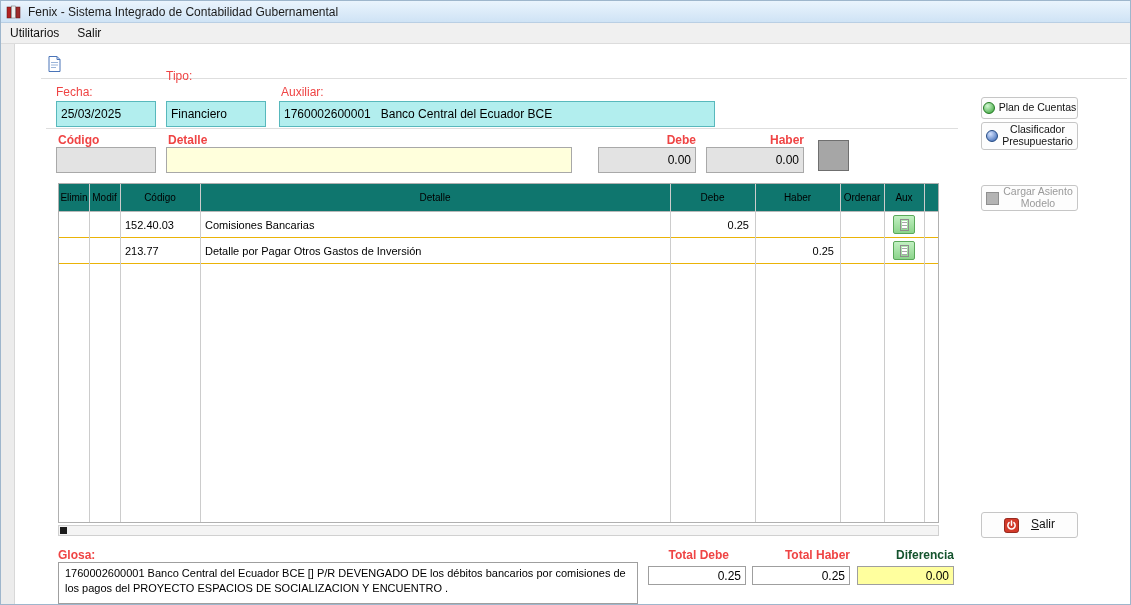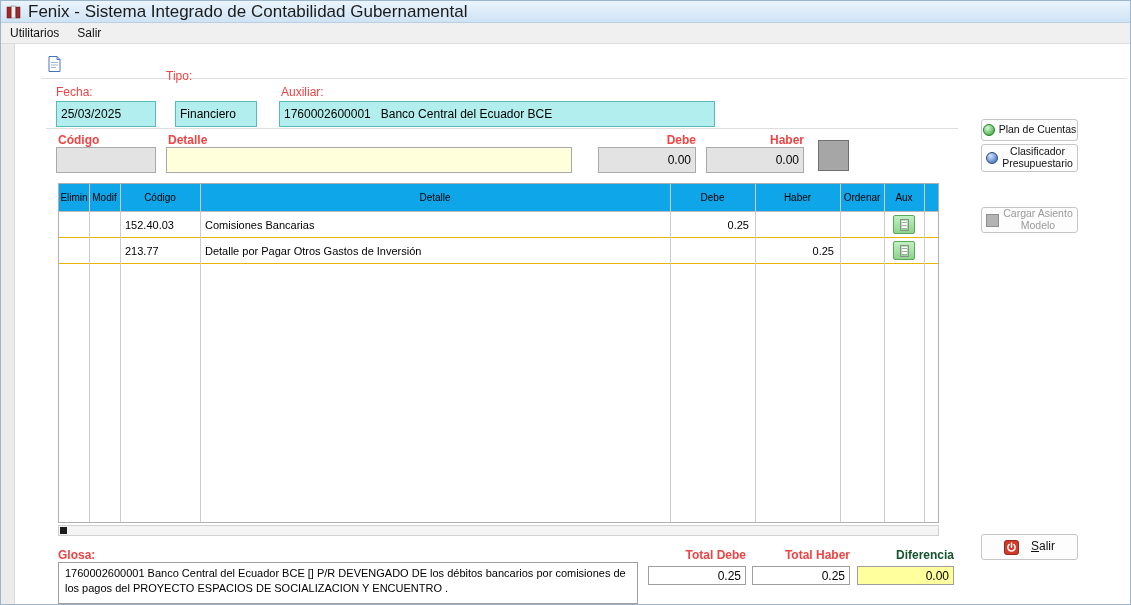--- a/index.html
+++ b/index.html
@@ -2,21 +2,21 @@
 <html><head>
 <meta charset="utf-8">
 <style>
   * { margin:0; padding:0; box-sizing:border-box; }
   html,body { width:1131px; height:605px; font-family:"Liberation Sans", sans-serif; background:#fff; }
   #app { position:relative; width:1131px; height:605px; background:#ffffff; overflow:hidden; border:1px solid #9eb6cc; }
 
   
   .titlebar { position:absolute; left:0; top:0; width:1131px; height:22px;
     background:linear-gradient(#eaf4fd,#cfe3f5); border-bottom:1px solid #b9cfe4;
-    display:flex; align-items:center; gap:6px; padding-left:5px; font-size:17px; color:#1b1b1b; }
+    display:flex; align-items:center; gap:6px; padding-left:5px; font-size:12px; color:#1b1b1b; }
   .app-icon svg { display:block; }
 
   
   .menubar { position:absolute; left:0; top:22px; width:1131px; height:21px; background:#f0f0f0;
     border-bottom:1px solid #dcdcdc; display:flex; align-items:center; font-size:12px; color:#111; }
   .menu-item { padding:3px 9px; cursor:default; }
 
   .leftstrip { position:absolute; left:0; top:43px; width:14px; height:562px; background:#ececec; border-right:1px solid #d8d8d8; }
   .toolbar-icon { position:absolute; left:44px; top:54px; width:18px; height:18px; }
   .sep { position:absolute; height:1px; background:#dedede; }
@@ -33,34 +33,34 @@
   .tfield { position:absolute; height:20px; font-size:12px; font-family:"Liberation Sans",sans-serif;
     padding:12px 4px; outline:none; }
   .cyan { background:#b2eeee; border:1px solid #58b8bc; }
   .grayf { background:#e3e3e3; border:1px solid #a9a9a9; }
   .yellowf { background:#ffffdc; border:1px solid #a8a8a8; }
   .rightal { text-align:right; }
 
   
   .sbtn { position:absolute; left:980px; width:97px; background:#fdfdfd; border:1px solid #c6c6c6;
     border-radius:3px; display:flex; align-items:center; justify-content:center; gap:4px;
-    font-size:10.5px; color:#111; cursor:default; line-height:1.1; text-align:center;margin-top:22px; }
+    font-size:10.5px; color:#111; cursor:default; line-height:1.1; text-align:center; }
   .sphere { width:12px; height:12px; border-radius:50%; flex:0 0 auto; }
   .sphere.green { background:radial-gradient(circle at 35% 30%, #d2f8d2, #2f9e2f); border:1px solid #237a23; }
   .sphere.blue  { background:radial-gradient(circle at 35% 30%, #d4e2ff, #2f5fae); border:1px solid #234a84; }
   .graysq { width:13px; height:13px; background:#b4b4b4; border:1px solid #8f8f8f; flex:0 0 auto; }
   .disabled-txt { color:#9a9a9a; }
   .salir-txt { font-size:12px; }
   .u { text-decoration:underline; }
 
   
   .grid { position:absolute; left:57px; top:182px; width:881px; height:340px; border:1px solid #b0b0b0; background:#fff; overflow:hidden; }
   .gvlines { position:absolute; left:0; top:0; width:100%; height:100%; pointer-events:none; }
   .vline { position:absolute; top:0; bottom:0; width:1px; background:#cccccc; }
-  .ghead { display:flex; height:28px; border-bottom:1px solid #b9b9b9; background:#0ea5e9; position:relative; }
+  .ghead { display:flex; height:28px; border-bottom:1px solid #b9b9b9; background:#0f766e; position:relative; }
   .gbody { position:relative; }
   .grow { display:flex; height:26px; border-bottom:1px solid #eab308; background:transparent; }
   .gcell { font-size:11px; height:100%; display:flex; align-items:center; justify-content:center; overflow:hidden; white-space:nowrap; color:#000; }
   .ghcell { font-size:10px; }
   .gcell.lft { justify-content:flex-start; padding-left:5px; }
   .gcell.num { justify-content:flex-end; padding-right:6px; }
   .c0{width:30px}.c1{width:31px}.c2{width:80px}.c3{width:470px}.c4{width:85px}.c5{width:85px}.c6{width:44px}.c7{width:40px}
   .aux-btn { width:22px; height:19px; background:linear-gradient(#c2f0c2,#8bd48b); border:1px solid #5aa85a; border-radius:2px;
     display:flex; align-items:center; justify-content:center; cursor:default; }
   .aux-doc { width:9px; height:12px; background-color:#fff; border:1px solid #8d8d8d;
@@ -107,21 +107,21 @@
       <path d="M6 7.5h7 M6 10h7 M6 12.5h5" stroke="#9ab4d8" stroke-width="1"></path>
     </svg>
   </div>
   <div class="sep sep1"></div>
 
   <div class="lbl" style="left:55px; top:84px;">Fecha:</div>
   <div class="lbl" style="left:165px; top:68px;">Tipo:</div>
   <div class="lbl" style="left:280px; top:84px;">Auxiliar:</div>
 
   <input class="tfield cyan" style="left: 55px; top: 100px; width: 100px;" value="25/03/2025">
-  <input class="tfield cyan" style="left: 174px; top: 100px; width: 82px;" value="Financiero">
+  <input class="tfield cyan" style="left: 165px; top: 100px; width: 100px;" value="Financiero">
   <input class="tfield cyan" style="left: 278px; top: 100px; width: 436px;" value="1760002600001   Banco Central del Ecuador BCE">
 
   <div class="sbtn" style="top:96px; height:22px;">
     <span class="sphere green"></span>
     <span>Plan de Cuentas</span>
   </div>
   <div class="sbtn" style="top:121px; height:28px;">
     <span class="sphere blue"></span>
     <span>
       <span>Clasificador</span><br>
@@ -214,21 +214,21 @@
         <path d="M8 3.2v4.4" stroke="#fff" stroke-width="1.6" stroke-linecap="round"></path>
         <path d="M5.4 4.9a3.9 3.9 0 1 0 5.2 0" fill="none" stroke="#fff" stroke-width="1.6" stroke-linecap="round"></path>
       </svg>
     </span>
     <span class="salir-txt"><span class="u">S</span><span>alir</span></span>
   </div>
 
   <div class="lbl b" style="left:57px; top:547px;">Glosa:</div>
   <div class="glosa-box">1760002600001 Banco Central del Ecuador BCE  [] P/R DEVENGADO DE los débitos bancarios por comisiones de los pagos del PROYECTO ESPACIOS DE SOCIALIZACION Y ENCUENTRO .</div>
 
-  <div class="lbl b right" style="left:647px; top:547px; width:98px;text-align:right;">Total Debe</div>
+  <div class="lbl b right" style="left:630px; top:547px; width:98px;text-align:right;">Total Debe</div>
   <div class="lbl b right" style="left:751px; top:547px; width:98px;">Total Haber</div>
   <div class="lbl red right" style="left:856px; top:547px; width:97px;">Diferencia</div>
 
   <div class="tbox" style="left:647px; width:98px;">0.25</div>
   <div class="tbox" style="left:751px; width:98px;">0.25</div>
   <div class="tbox yellow" style="left:856px; width:97px;">0.00</div>
 
 </div>
 
 </body></html>

